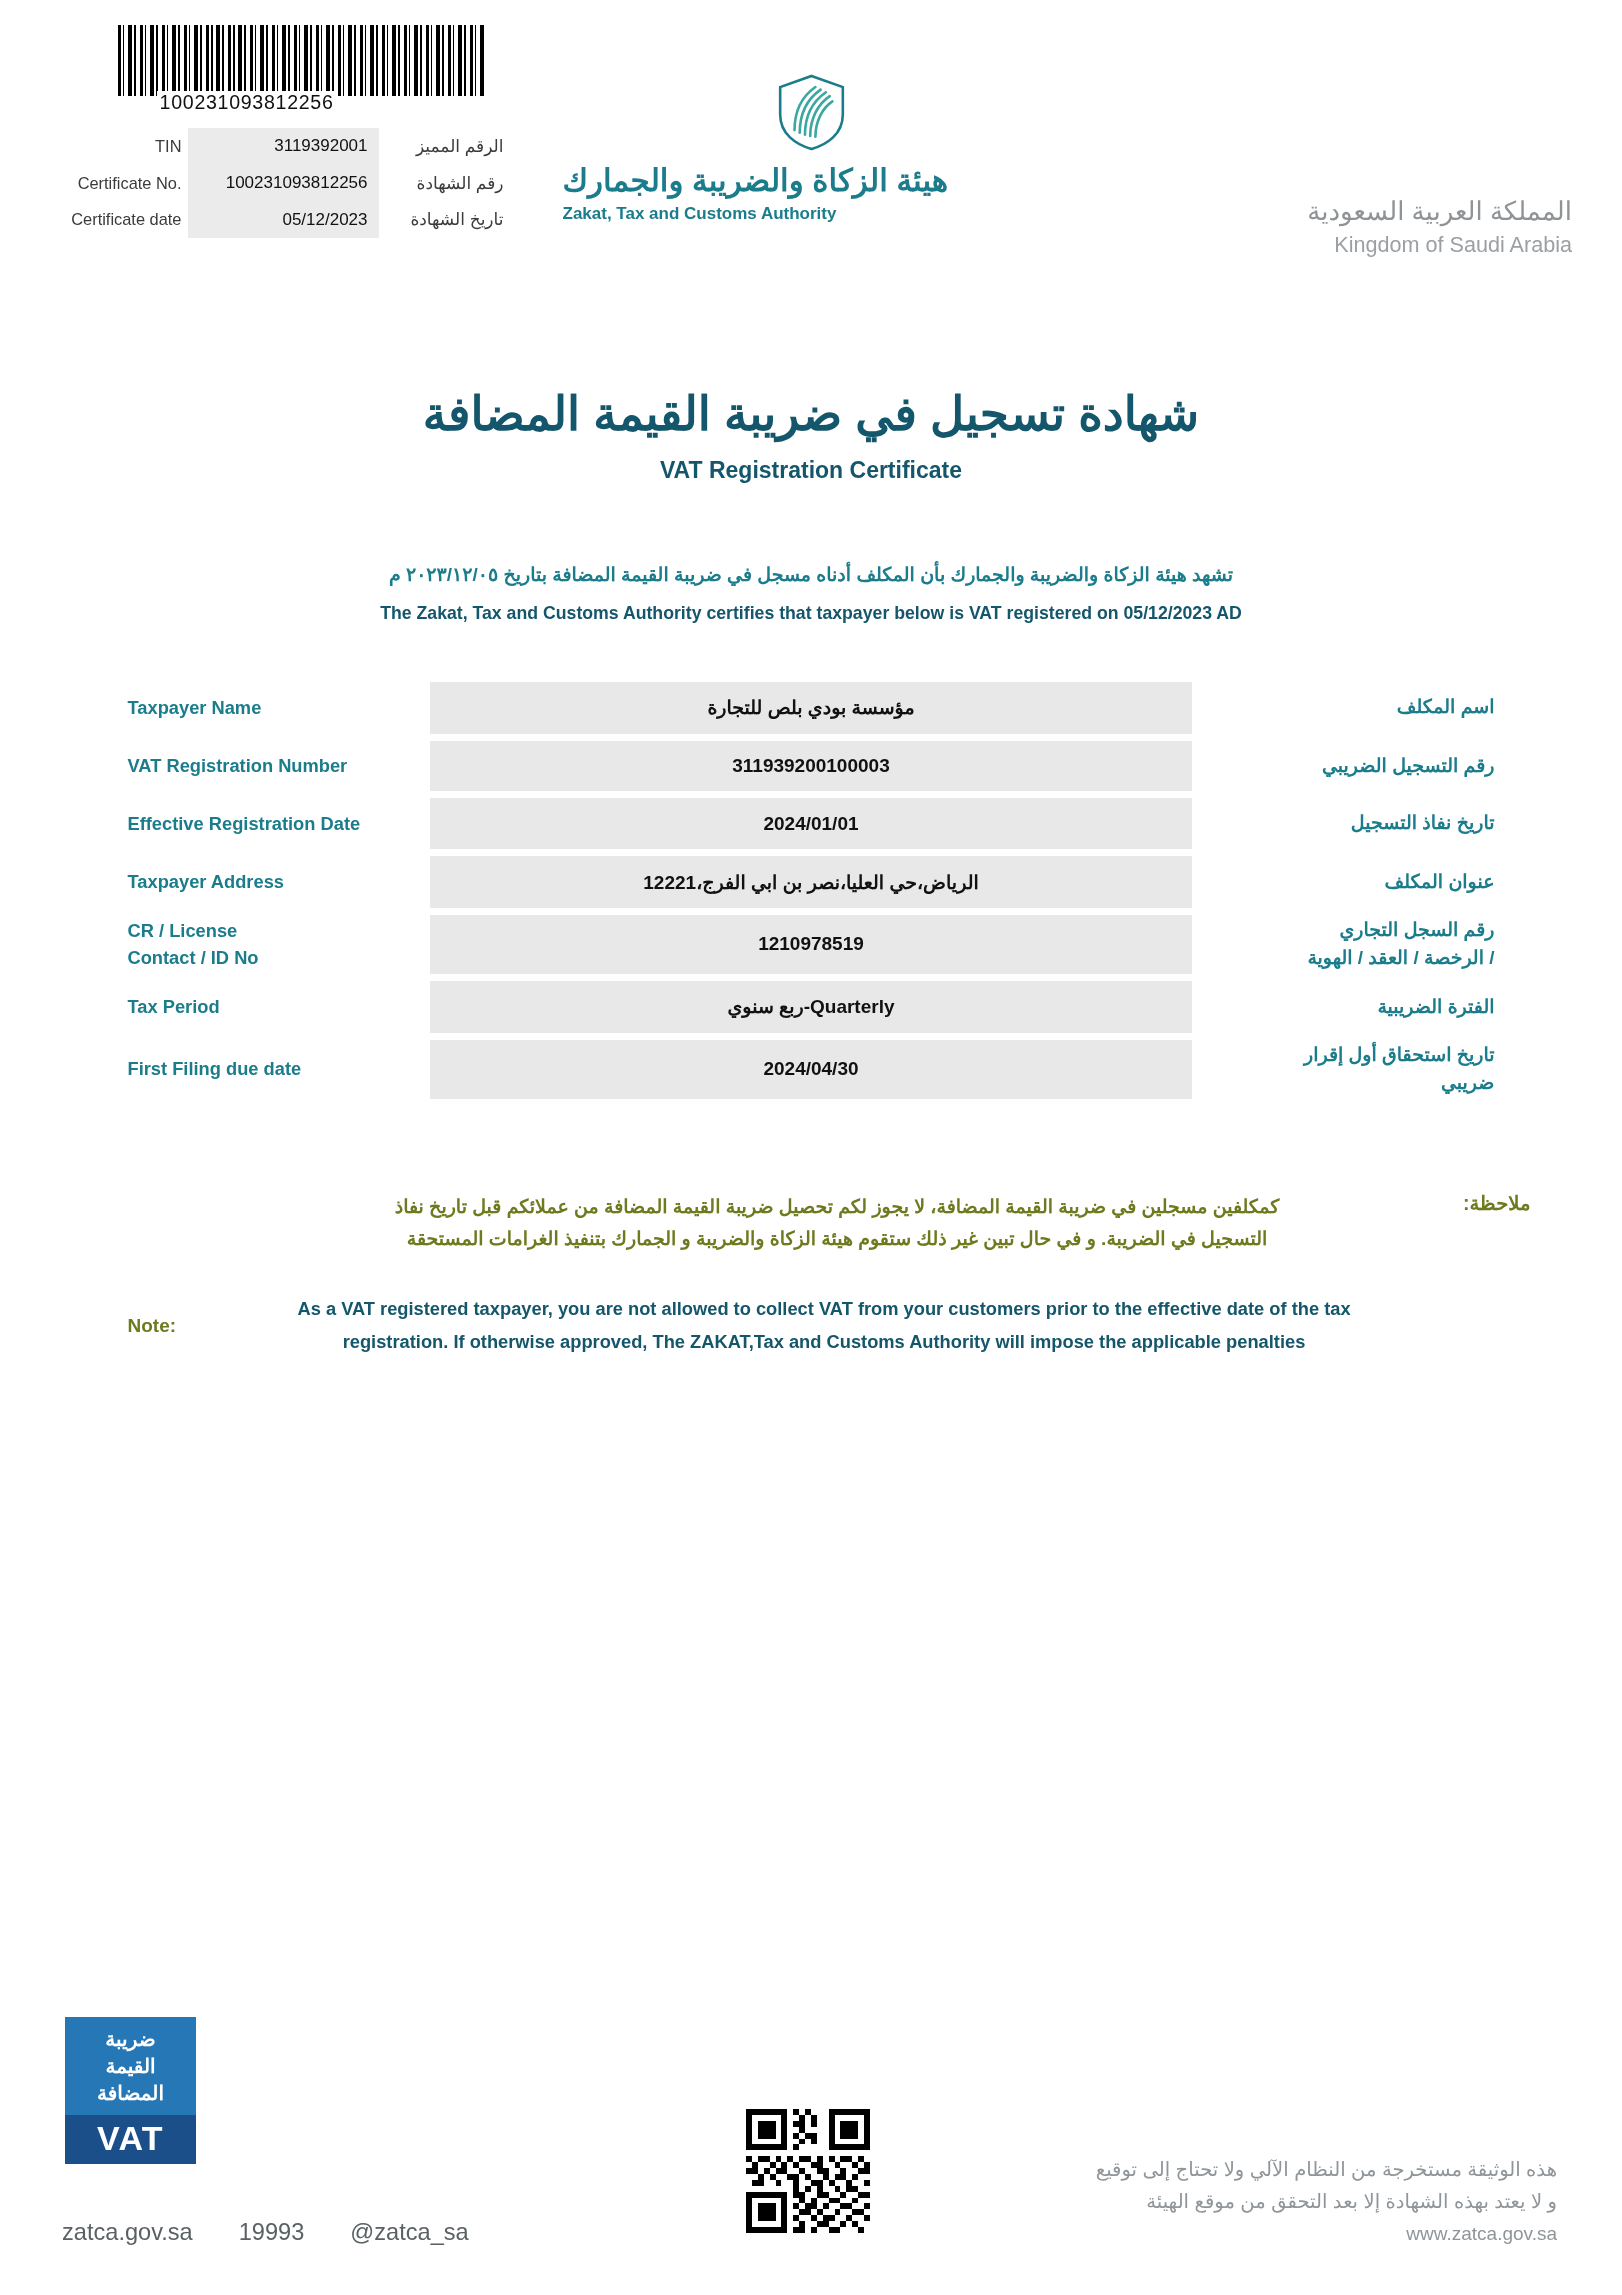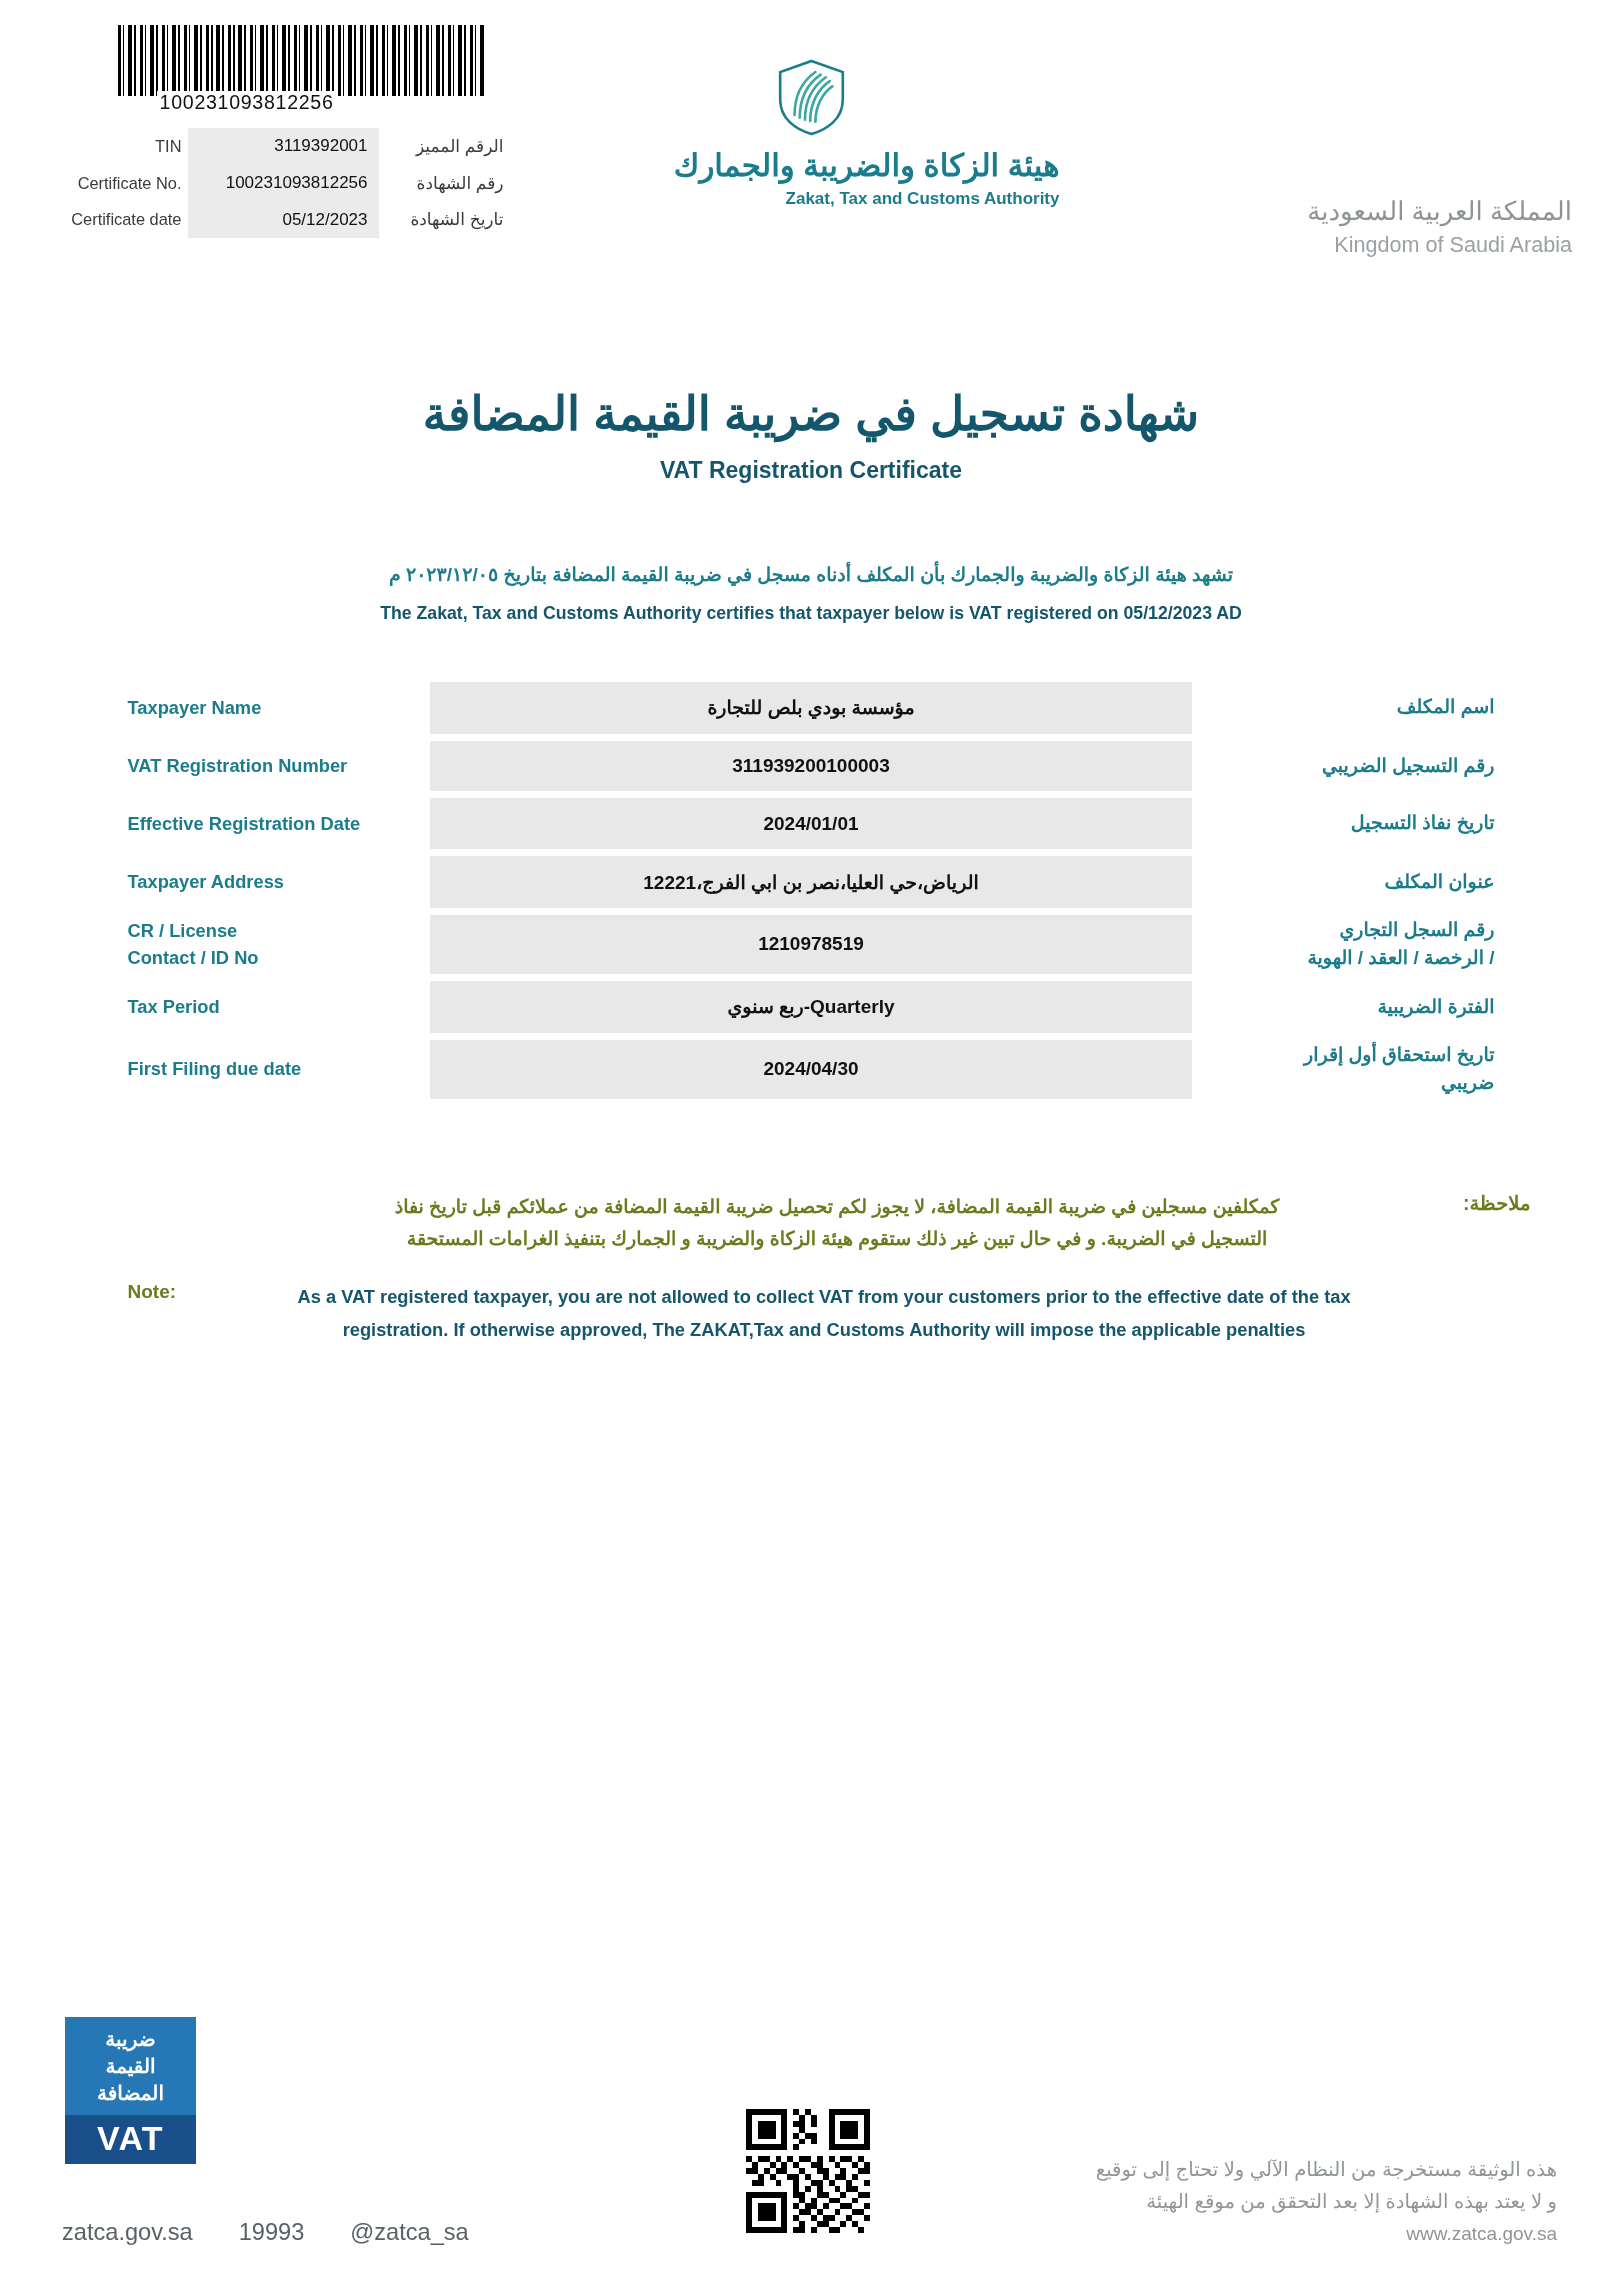--- a/index.html
+++ b/index.html
@@ -93,22 +93,22 @@
     direction: rtl;
     font-size: 17px;
     width: 131px;
   }
 
   
   .authority {
     position: absolute;
     left: 50%;
     transform: translateX(-50%);
-    top: 59px;
-    text-align: right;
+    top: 74px;
+    text-align: left;
     width: 497px;
   }
   .logo-mark {
     margin: 0 auto 11.8px auto;
     width: 68px;
     height: 77px;
   }
   .auth-ar {
     font-size: 31px;
     font-weight: bold;
@@ -247,21 +247,22 @@
     font-size: 19px;
     font-weight: bold;
     color: #6f7a1f;
     direction: rtl;
     text-align: center;
     line-height: 1.7;
     width: 1151px;
   }
   .note-en-row {
     display: flex;
-    margin-top: 26px;
+    margin-top: 38px;
+    align-items: center;
   }
   .note-en-label {
     font-size: 19px;
     font-weight: bold;
     color: #6f7a1f;
     width: 157px;
     padding-left: 36px;
     box-sizing: border-box;
   }
   .note-en-text {

